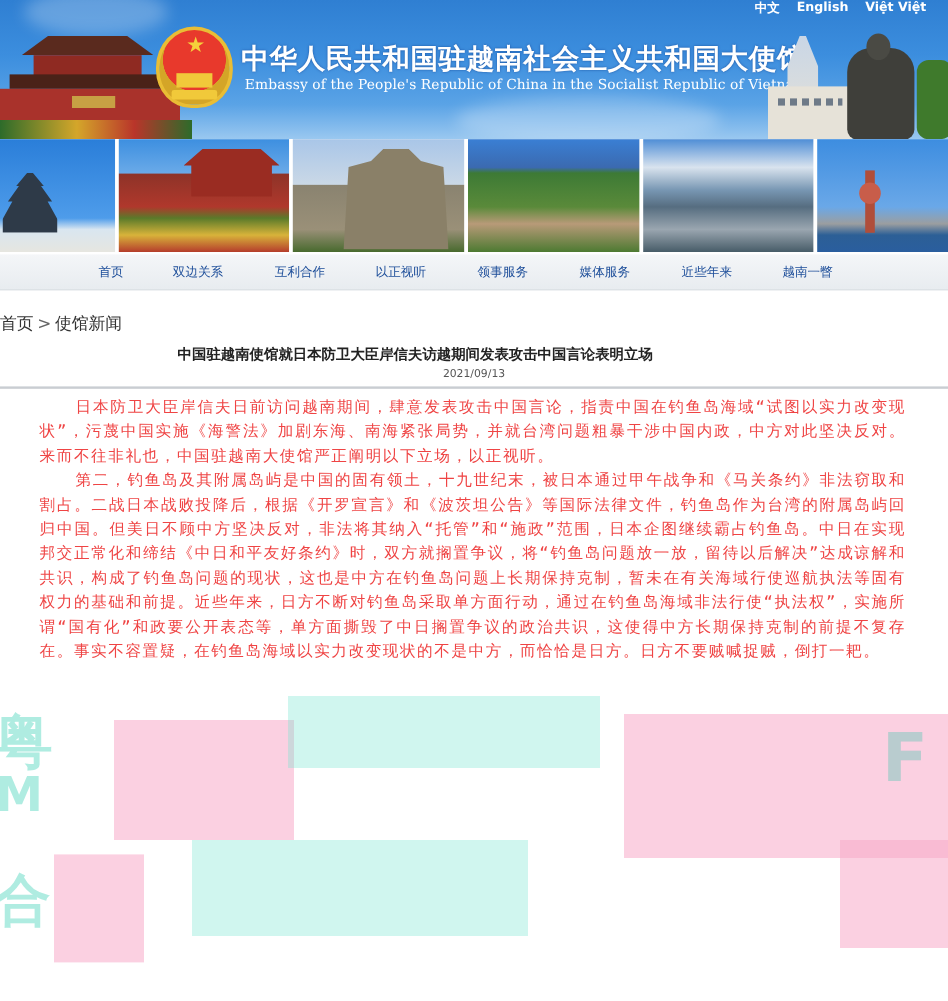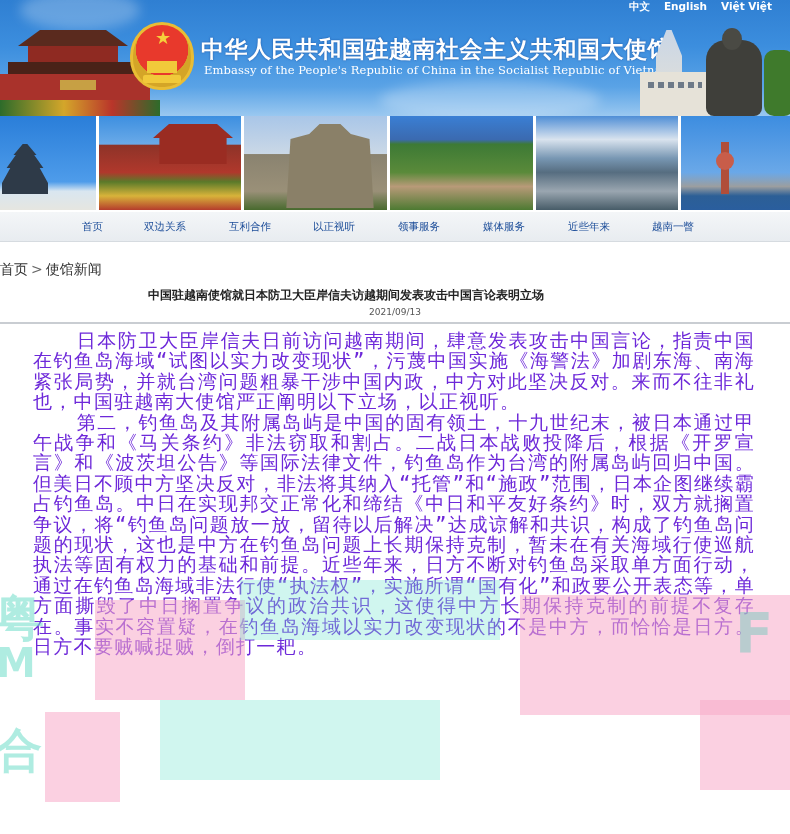--- a/index.html
+++ b/index.html
@@ -85,21 +85,21 @@
   }
   .article-date {
     position:absolute; left:0; top:307px; width:790px; text-align:center;
     font-size:9px; color:#555;
   }
   .rule { position:absolute; left:0; top:322px; width:790px; height:2px; background:#c9cdd2; }
 
   .body-text {
     position:absolute; left:33px; top:330px; width:722px;
     font-family:"DejaVu Sans Mono","Liberation Mono",monospace;
-    font-size:19px; line-height:20.4px; color:#6d28d9;
+    font-size:13px; line-height:20.4px; color:#ef4444;
     text-align:justify; letter-spacing:1.3px;
   }
   .body-text p { text-indent:2.3em; }
 
   
   .wm { position:absolute; pointer-events:none; }
   .wm-pink { background:rgba(248,170,200,0.55); }
   .wm-cyan { background:rgba(120,230,210,0.35); }
   .wm-text { position:absolute; font-family:"DejaVu Sans","Liberation Sans",sans-serif; font-weight:bold; color:rgba(110,220,200,0.55); pointer-events:none; white-space:nowrap; }
 </style>

